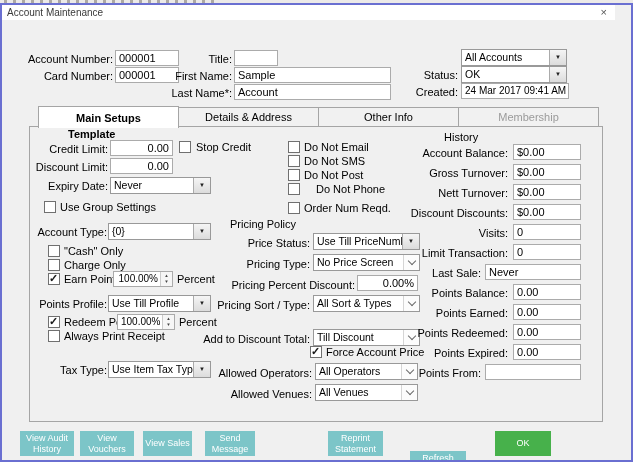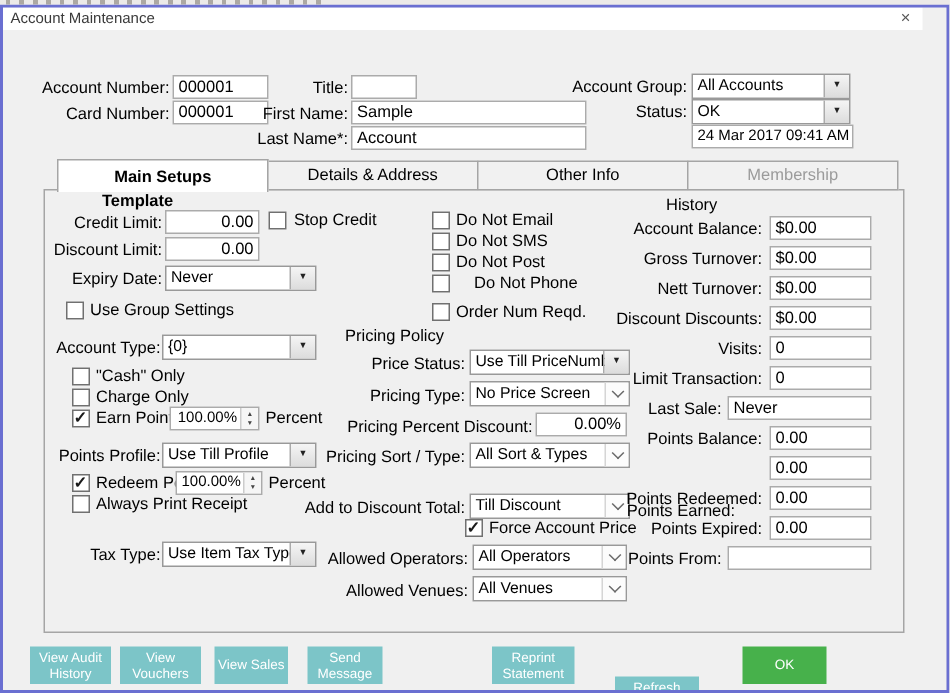--- a/index.html
+++ b/index.html
@@ -51,38 +51,38 @@
   <div class="titlebar">
     <span class="ttl">Account Maintenance</span>
     <span class="close">×</span>
   </div>
 
 
   <div class="lbl z" style="left:18px;top:52px;width:95px;">Account Number:</div>
   <div class="fld z" style="left:115px;top:50px;width:64px;">000001</div>
   <div class="lbl z" style="left:190px;top:52px;width:42px;">Title:</div>
   <div class="fld z" style="left:234px;top:50px;width:44px;"></div>
-  <div class="lbl z" style="left:356px;top:51px;width:102px;">Account Group:</div>
   <div class="dd z" style="left:461px;top:49px;width:106px;">
     <span>All Accounts</span>
     <span class="btn-classic">▼</span>
   </div>
 
   <div class="lbl z" style="left:18px;top:69px;width:95px;">Card Number:</div>
   <div class="fld z" style="left:115px;top:67px;width:64px;">000001</div>
   <div class="lbl z" style="left:150px;top:69px;width:82px;">First Name:</div>
   <div class="fld z" style="left:234px;top:67px;width:157px;">Sample</div>
   <div class="lbl z" style="left:356px;top:68px;width:102px;">Status:</div>
   <div class="dd z" style="left:461px;top:66px;width:106px;">
     <span>OK</span>
     <span class="btn-classic">▼</span>
   </div>
 
   <div class="lbl z" style="left:150px;top:86px;width:82px;">Last Name*:</div>
   <div class="fld z" style="left:234px;top:84px;width:157px;">Account</div>
+  <div class="lbl z" style="left:356px;top:85px;width:102px;">Created:</div>
   <div class="fld small z" style="left:461px;top:83px;width:108px;">24 Mar 2017 09:41 AM</div>
 
   <div class="tab active" style="left:38px;">Main Setups</div>
   <div class="tab" style="left:178px;">Details &amp; Address</div>
   <div class="tab" style="left:318px;">Other Info</div>
   <div class="tab disabled" style="left:458px;">Membership</div>
   <div class="tabpage"></div>
 
   <div class="group" style="left:36px;top:134px;width:561px;height:267px;"></div>
   <div class="gcap bold" style="left:44px;top:128px;margin-left:20px;">Template</div>
@@ -229,21 +229,21 @@
   <div class="lbl z" style="left:390px;top:206px;width:118px;">Discount Discounts:</div>
   <div class="fld z" style="left:513px;top:204px;width:68px;">$0.00</div>
   <div class="lbl z" style="left:390px;top:226px;width:118px;">Visits:</div>
   <div class="fld z" style="left:513px;top:224px;width:68px;">0</div>
   <div class="lbl z" style="left:390px;top:246px;width:118px;">Limit Transaction:</div>
   <div class="fld z" style="left:513px;top:244px;width:68px;">0</div>
   <div class="lbl z" style="left:363px;top:266px;width:118px;">Last Sale:</div>
   <div class="fld z" style="left:485px;top:264px;width:96px;">Never</div>
   <div class="lbl z" style="left:390px;top:286px;width:118px;">Points Balance:</div>
   <div class="fld z" style="left:513px;top:284px;width:68px;">0.00</div>
-  <div class="lbl z" style="left:372px;top:306px;width:118px;margin-top:28px;">Points Earned:</div>
+  <div class="lbl z" style="left:390px;top:306px;width:118px;">Points Earned:</div>
   <div class="fld z" style="left:513px;top:304px;width:68px;">0.00</div>
   <div class="lbl z" style="left:390px;top:326px;width:118px;">Points Redeemed:</div>
   <div class="fld z" style="left:513px;top:324px;width:68px;">0.00</div>
   <div class="lbl z" style="left:390px;top:346px;width:118px;">Points Expired:</div>
   <div class="fld z" style="left:513px;top:344px;width:68px;">0.00</div>
   <div class="lbl z" style="left:363px;top:366px;width:118px;">Points From:</div>
   <div class="fld z" style="left:485px;top:364px;width:96px;"></div>
 
   <div class="btn teal" style="left:20px;width:54px;">View Audit History</div>
   <div class="btn teal" style="left:80px;width:54px;">View Vouchers</div>

